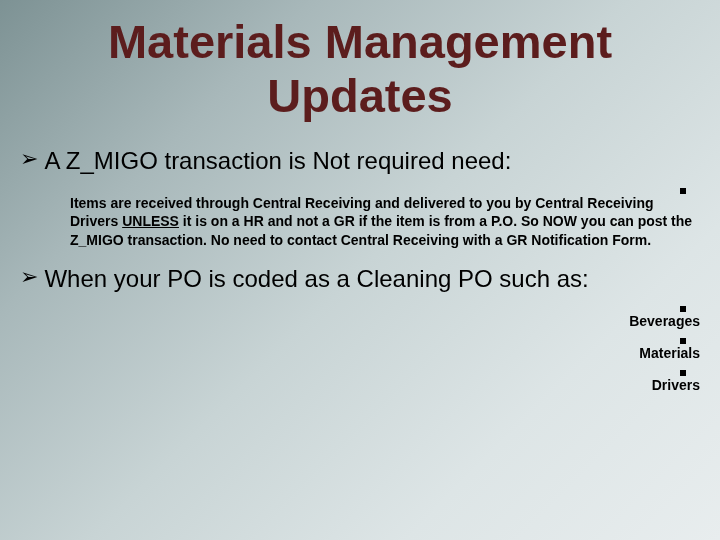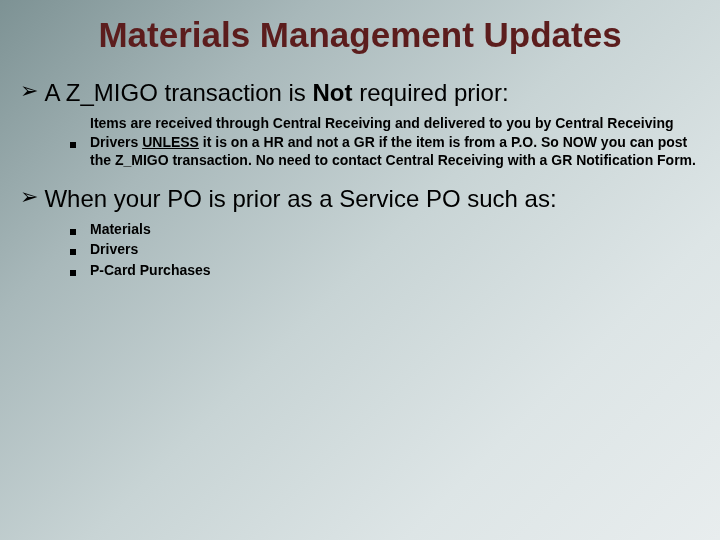--- a/index.html
+++ b/index.html
@@ -15,21 +15,21 @@
     color: #000;
   }
   .slide {
     width: 720px;
     height: 540px;
     box-sizing: border-box;
     padding: 15px 20px 20px 20px;
   }
   .title {
     text-align: center;
-    font-size: 35px;
+    font-size: 47px;
     font-weight: bold;
     color: #5c1d1d;
     line-height: 1.15;
     margin: 0 0 22px 0;
   }
   .main-bullet {
     font-size: 24px;
     margin: 0 0 6px 0;
     display: flex;
     align-items: flex-start;
@@ -46,70 +46,71 @@
     list-style: none;
     margin: 2px 0 14px 50px;
     padding: 0;
   }
   .sub-list li {
     font-size: 14px;
     font-weight: bold;
     line-height: 1.3;
     margin: 0 0 2px 0;
     display: flex;
-    align-items: center;
+    align-items: flex-end;
+    flex-direction: column;
   }
   .sub-list .square {
     display: inline-block;
     width: 6px;
     height: 6px;
     background: #000;
     margin: 6px 14px 0 0;
     flex-shrink: 0;
   }
   .sub-list .item-text {
     flex: 1;
   }
-  .bold-not { font-weight: bold; }
+  .bold-not { font-weight: normal; }
   .underline { text-decoration: underline; }
 </style>
 </head>
 <body>
 
 <div class="slide">
   <h1 class="title">Materials Management Updates</h1>
 
   <div class="main-bullet">
     <span class="arrow">➢</span>
     <span class="text">
-      <span>A Z_MIGO transaction is </span><span class="bold-not">Not</span><span> required prior:</span>
+      <span>A Z_MIGO transaction is </span><span class="bold-not">Not</span><span> required need:</span>
     </span>
   </div>
   <ul class="sub-list">
     <li>
       <span class="square"></span>
       <span class="item-text">
         <span>Items are received through Central Receiving and delivered to you by Central Receiving Drivers </span><span class="underline">UNLESS</span><span> it is on a HR and not a GR if the item is from a P.O. So NOW  you can post the Z_MIGO transaction.  No need to contact Central Receiving with a GR Notification Form.</span>
       </span>
     </li>
   </ul>
 
   <div class="main-bullet">
     <span class="arrow">➢</span>
     <span class="text">
-      <span>When your PO is prior as a Service PO such as:</span><span class="bold-not"></span><span></span>
+      <span>When your PO is coded as a Cleaning PO such as:</span><span class="bold-not"></span><span></span>
     </span>
   </div>
   <ul class="sub-list">
+    <li>
+        <span class="square"></span>
+        <span class="item-text">Beverages</span>
+      </li>
     <li>
         <span class="square"></span>
         <span class="item-text">Materials</span>
       </li>
     <li>
         <span class="square"></span>
         <span class="item-text">Drivers</span>
       </li>
-    <li>
-        <span class="square"></span>
-        <span class="item-text">P-Card Purchases</span>
-      </li>
   </ul>
 </div>
 
 </body></html>

